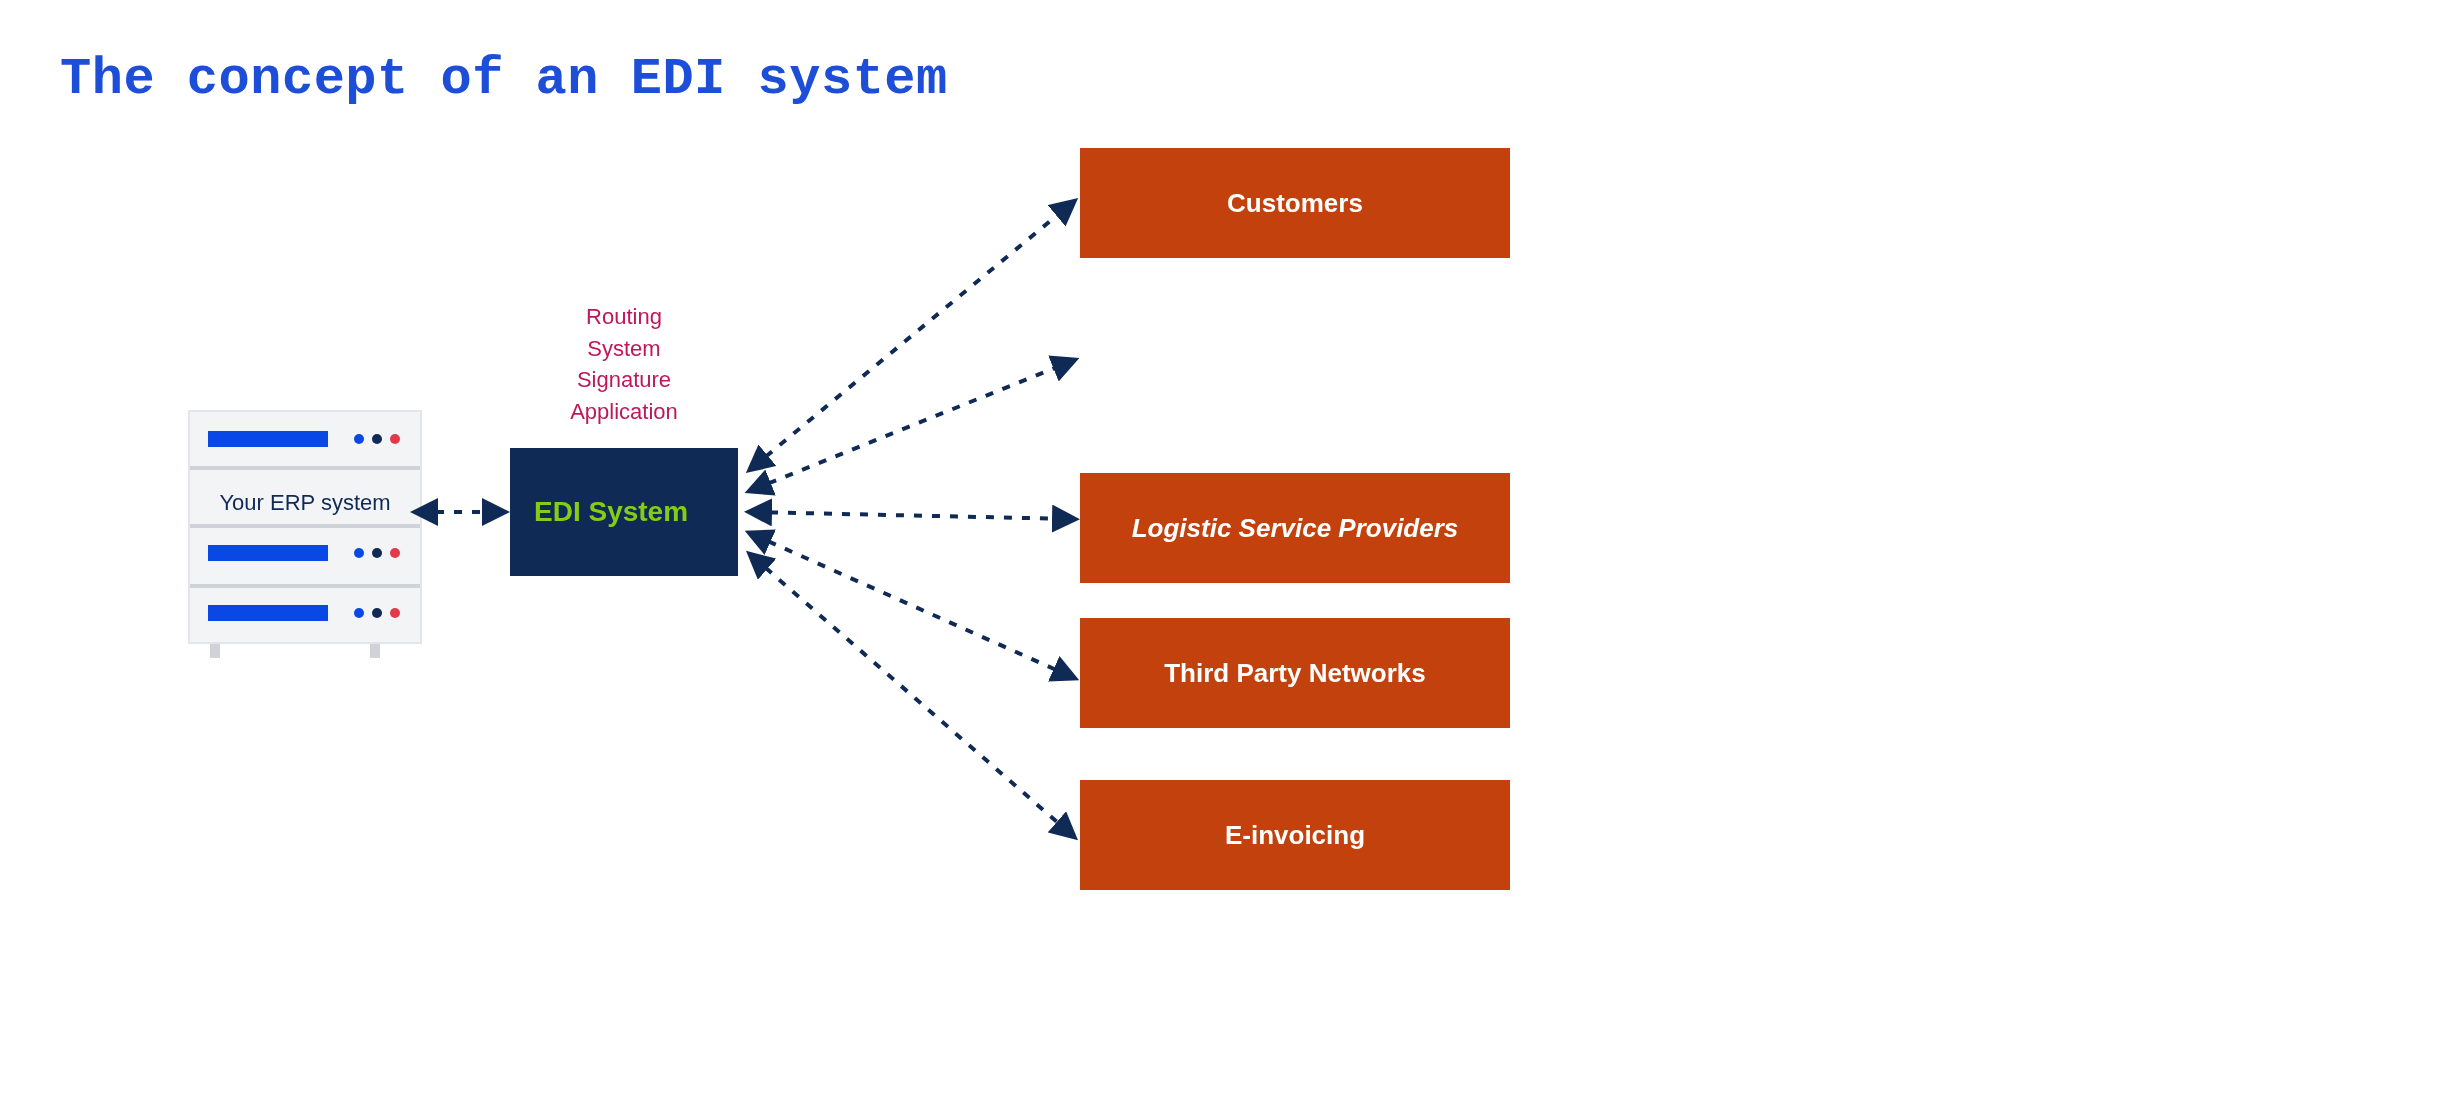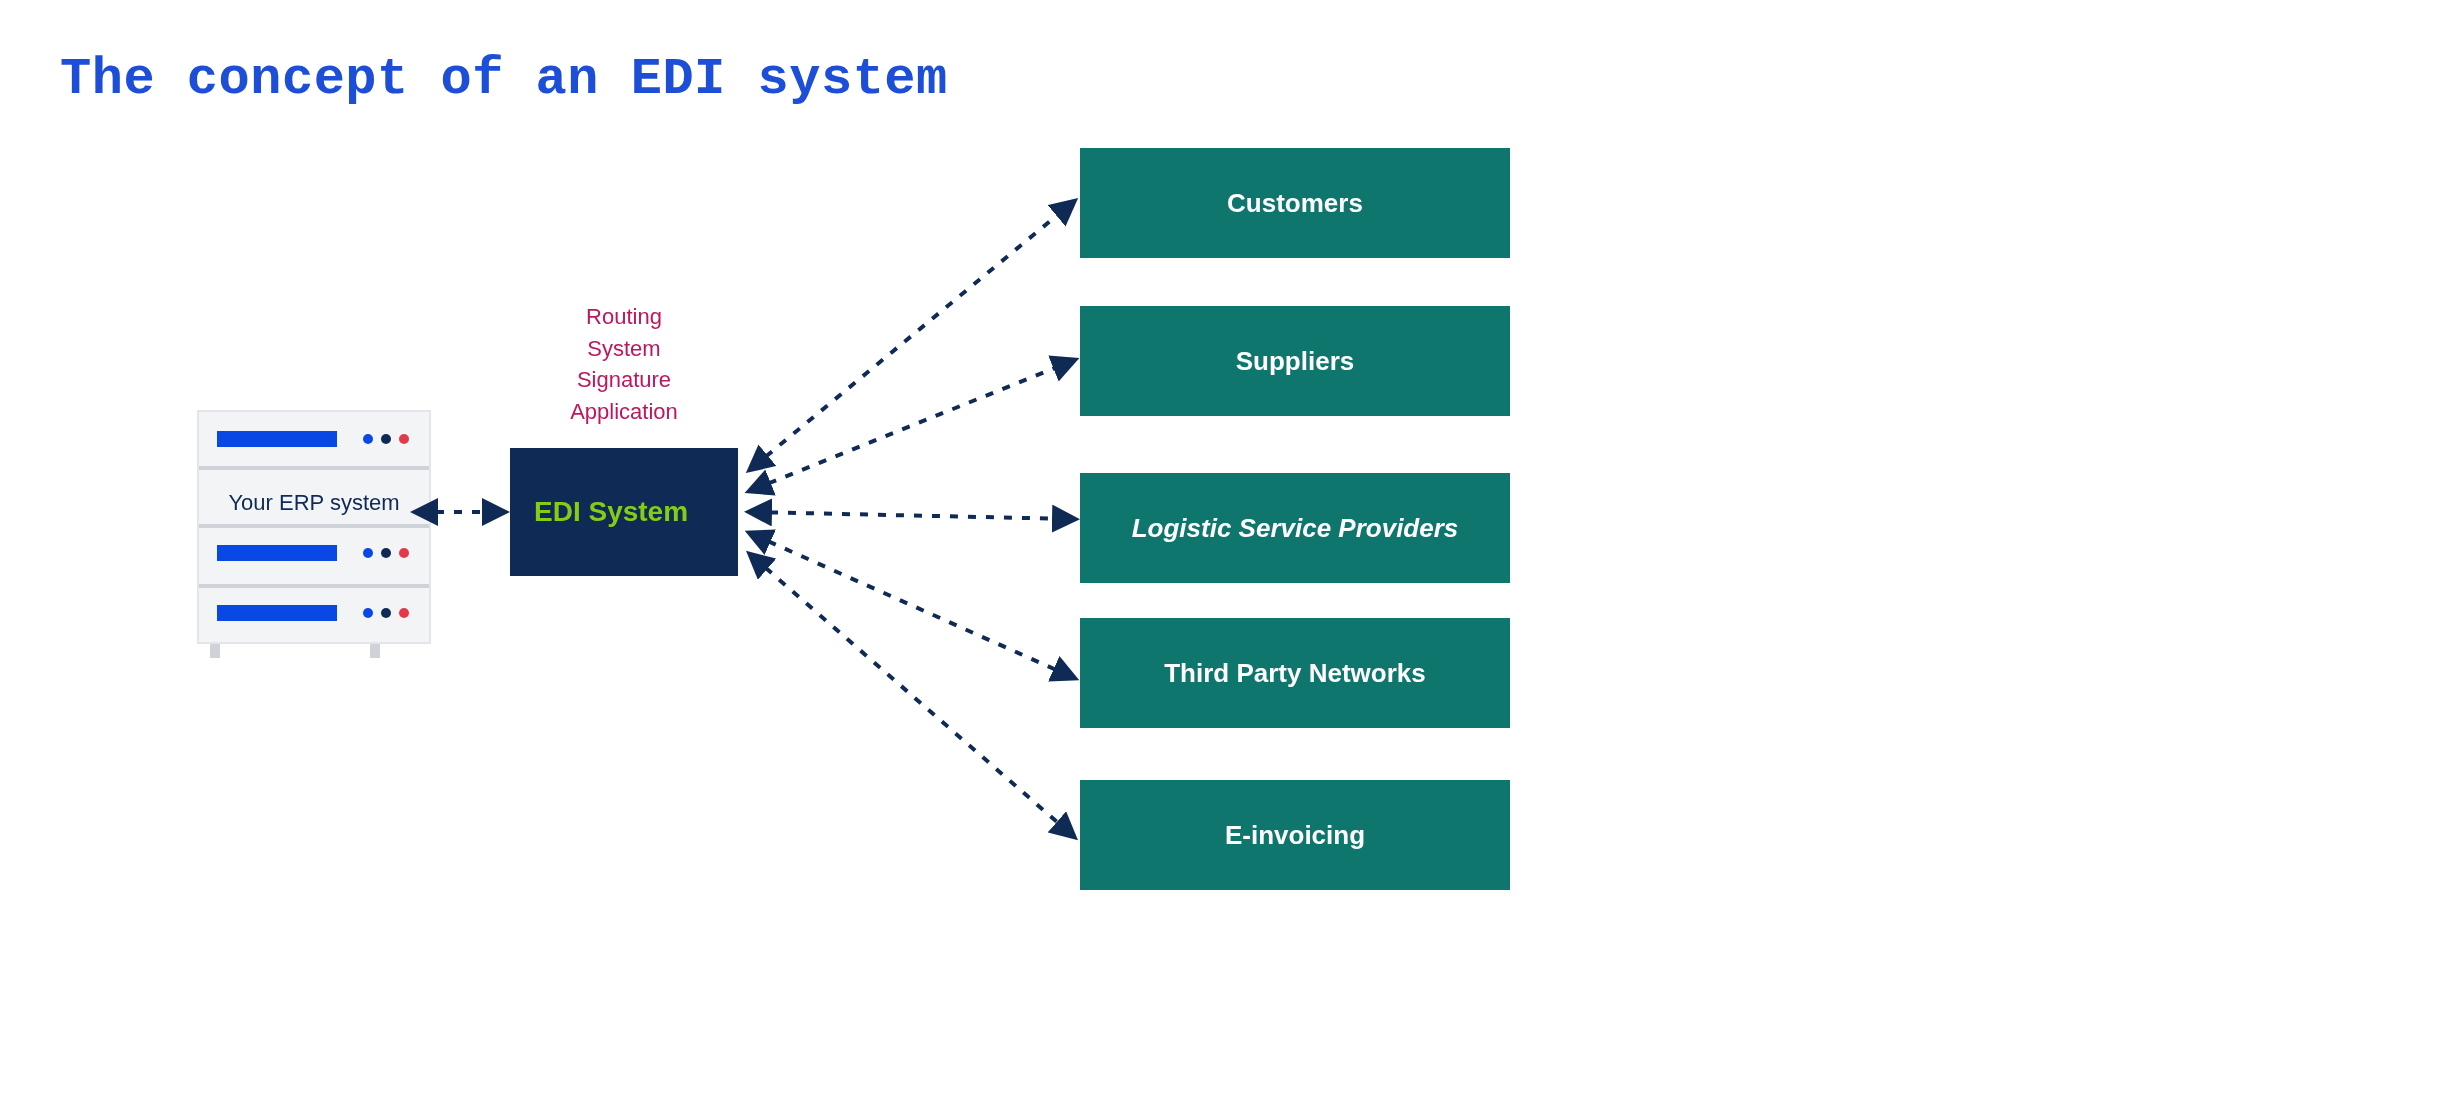--- a/index.html
+++ b/index.html
@@ -38,21 +38,21 @@
   }
   .erp-leg {
     position: absolute;
     bottom: -18px;
     width: 10px;
     height: 18px;
     background: #cfd3d9;
   }
   .erp-body {
     position: absolute;
-    top: 0; left: 17px;
+    top: 0; left: 8px;
     width: 230px;
     height: 230px;
     background: #f3f4f6;
     border: 2px solid #e3e5ea;
   }
   .erp-hline {
     position: absolute;
     left: 0; right: 0;
     height: 4px;
     background: #cfd3d9;
@@ -114,21 +114,21 @@
     line-height: 1.35;
   }
   .edi-anno div { margin: 2px 0; }
 
   
   .rbox {
     position: absolute;
     left: 1080px;
     width: 430px;
     height: 110px;
-    background: #0f766e;
+    background: #c2410c;
     color: #ffffff;
     display: flex;
     align-items: center;
     justify-content: center;
     font-size: 26px;
     font-weight: 600;
     box-sizing: border-box;
     padding: 0 16px;
     text-align: center;
   }
@@ -199,23 +199,20 @@
     <div>Application</div>
   </div>
 
   <div class="edi-box">
     <span>EDI System</span>
   </div>
 
   <div class="rbox" style="top:148px;">
     <span>Customers</span>
   </div>
-  <div class="rbox" style="top:306px;">
-    <span>Suppliers</span>
-  </div>
   <div class="rbox" style="top:473px;font-style:italic;">
     <span>Logistic Service Providers</span>
   </div>
   <div class="rbox" style="top:618px;">
     <span>Third Party Networks</span>
   </div>
   <div class="rbox" style="top:780px;align-items:center;">
     <span>E-invoicing</span>
   </div>
 

